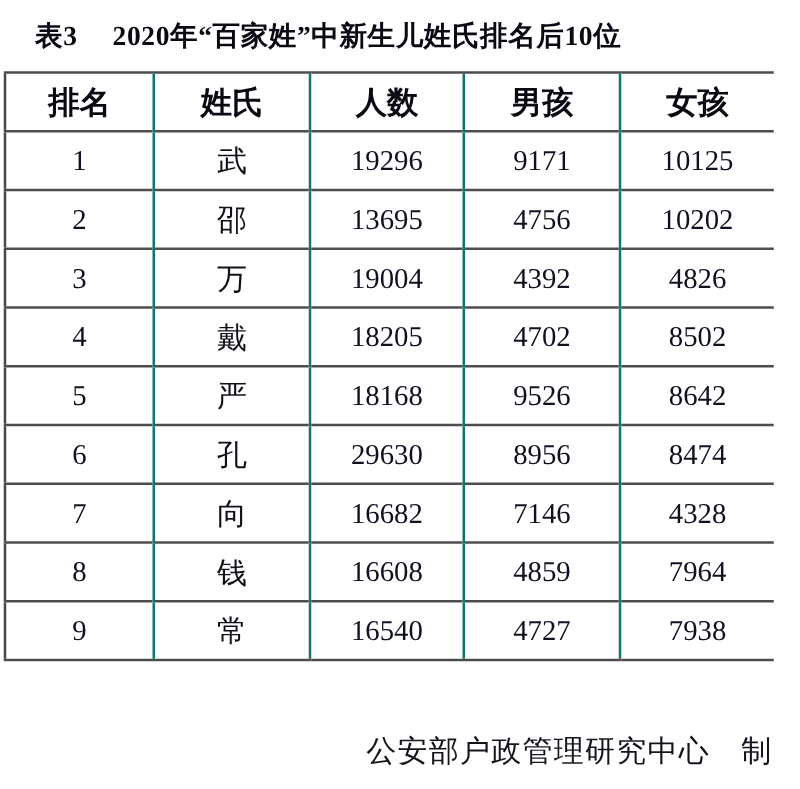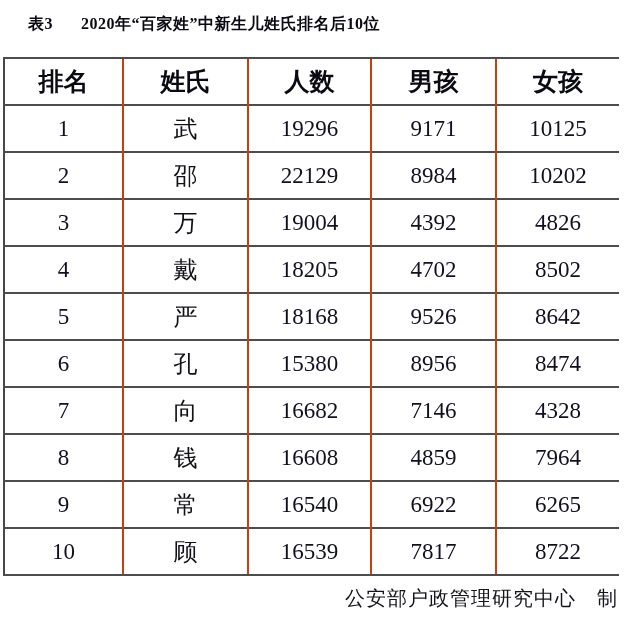--- a/index.html
+++ b/index.html
@@ -12,21 +12,21 @@
     background: #ffffff;
     position: relative;
     overflow: hidden;
     font-family: "Liberation Serif", "DejaVu Serif", serif;
     color: #0e0e16;
   }
   .title {
     position: absolute;
     top: 14px;
     left: 28px;
-    font-size: 16px;
+    font-size: 22px;
     font-weight: bold;
     white-space: nowrap;
     letter-spacing: 0.5px;
     color: #0a0a12;
     text-align: right;
   }
   .title-gap {
     display: inline-block;
     width: 28px;
   }
@@ -43,21 +43,21 @@
   table.ranking td {
     border-top: 2px solid #4d4d4d;
     padding: 0;
     text-align: center;
     vertical-align: middle;
     height: 45px;
     overflow: hidden;
   }
   table.ranking th + th,
   table.ranking td + td {
-    border-left: 2px solid #c2410c;
+    border-left: 2px solid #0f766e;
   }
   table.ranking tbody tr:last-child td {
     border-bottom: 2px solid #4d4d4d;
   }
   table.ranking th {
     font-size: 25px;
     font-weight: bold;
     color: #0a0a12;
     border-radius: 18px;
   }
@@ -68,21 +68,21 @@
   td.num {
     font-size: 23px;
     color: #101020;
   }
   .footer-credit {
     position: absolute;
     top: 585px;
     left: 0;
     width: 618px;
     text-align: right;
-    font-size: 20px;
+    font-size: 24px;
     letter-spacing: 1px;
     color: #14141c;
     font-style: normal;
   }
 </style>
 </head>
 <body>
 
 <div class="title">
   <span>表3</span><span class="title-gap"></span><span>2020年“百家姓”中新生儿姓氏排名后10位</span>
@@ -109,22 +109,22 @@
     <tr>
       <td class="num">1</td>
       <td class="surname">武</td>
       <td class="num">19296</td>
       <td class="num">9171</td>
       <td class="num">10125</td>
     </tr>
     <tr>
       <td class="num">2</td>
       <td class="surname">邵</td>
-      <td class="num">22129</td>
-      <td class="num">8984</td>
+      <td class="num">13695</td>
+      <td class="num">4756</td>
       <td class="num">10202</td>
     </tr>
     <tr>
       <td class="num">3</td>
       <td class="surname">万</td>
       <td class="num">19004</td>
       <td class="num">4392</td>
       <td class="num">4826</td>
     </tr>
     <tr>
@@ -137,21 +137,21 @@
     <tr>
       <td class="num">5</td>
       <td class="surname">严</td>
       <td class="num">18168</td>
       <td class="num">9526</td>
       <td class="num">8642</td>
     </tr>
     <tr>
       <td class="num">6</td>
       <td class="surname">孔</td>
-      <td class="num">15380</td>
+      <td class="num">29630</td>
       <td class="num">8956</td>
       <td class="num">8474</td>
     </tr>
     <tr>
       <td class="num">7</td>
       <td class="surname">向</td>
       <td class="num">16682</td>
       <td class="num">7146</td>
       <td class="num">4328</td>
     </tr>
@@ -159,26 +159,19 @@
       <td class="num">8</td>
       <td class="surname">钱</td>
       <td class="num">16608</td>
       <td class="num">4859</td>
       <td class="num">7964</td>
     </tr>
     <tr>
       <td class="num">9</td>
       <td class="surname">常</td>
       <td class="num">16540</td>
-      <td class="num">6922</td>
-      <td class="num">6265</td>
-    </tr>
-    <tr>
-      <td class="num">10</td>
-      <td class="surname">顾</td>
-      <td class="num">16539</td>
-      <td class="num">7817</td>
-      <td class="num">8722</td>
+      <td class="num">4727</td>
+      <td class="num">7938</td>
     </tr>
   </tbody>
 </table>
 
 <div class="footer-credit">公安部户政管理研究中心　制</div>
 
 </body></html>

